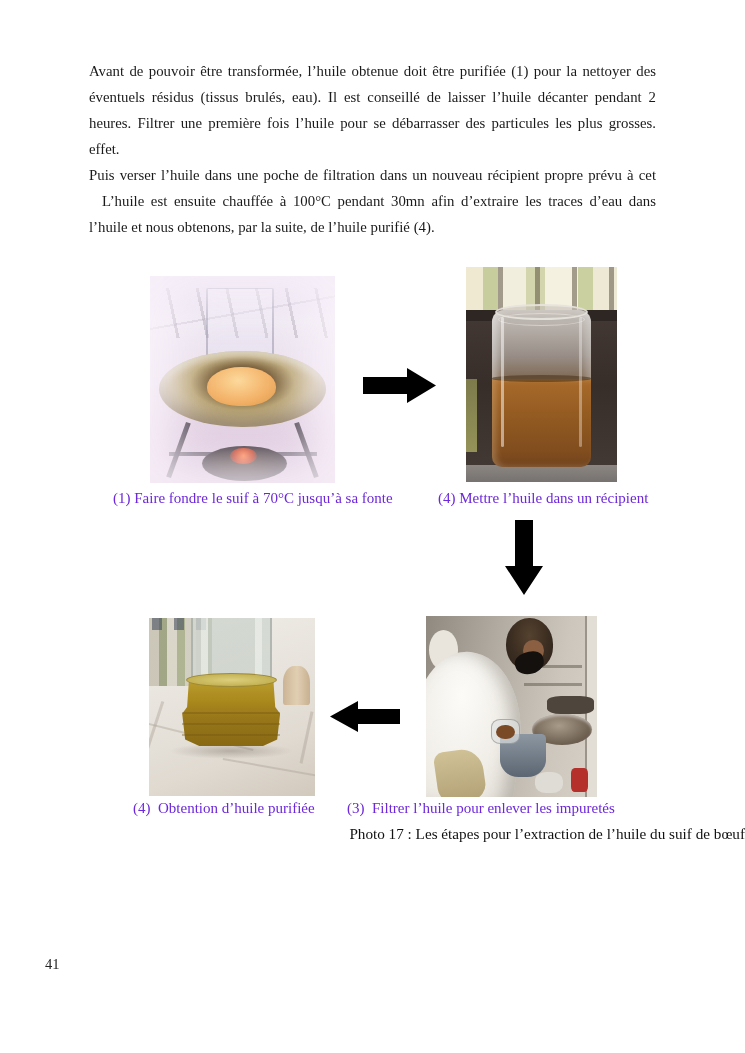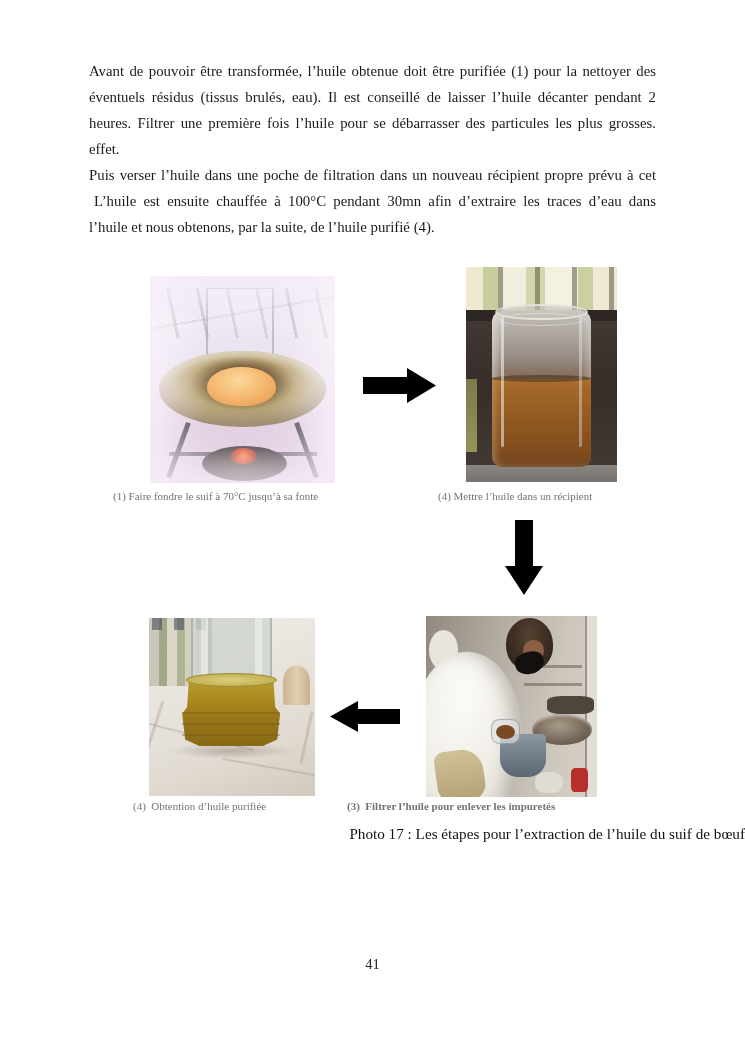--- a/index.html
+++ b/index.html
@@ -6,21 +6,21 @@
   html,body { background:#ffffff; }
   .page {
     position:relative; width:745px; height:1053px; margin:0 auto;
     background:#ffffff; overflow:hidden;
     font-family:"Liberation Serif","DejaVu Serif",serif; color:#1a1a1a;
   }
   
   .bodytext { position:absolute; left:89px; top:58px; width:567px; font-size:14.8px; }
   .tline { line-height:26px; text-align:justify; text-align-last:justify; white-space:normal; }
   .tline.lastline { text-align-last:left; }
-  .tline.indented { padding-left:5px; }
+  .tline.indented { padding-left:5px;margin-left:8px; }
   
   .photo { position:absolute; overflow:hidden; }
   .photo > div { position:absolute; }
   
   .photo1 { left:150px; top:276px; width:185px; height:207px;
     background:linear-gradient(180deg,#e2d8ea 0%,#efe9f3 22%,#eadfec 50%,#e0cde0 78%,#d6bfd6 100%); }
   .p1-grate { left:0; top:6%; width:100%; height:24%;
     background:repeating-linear-gradient(78deg,transparent 0 26px,rgba(70,62,78,.38) 26px 29px),
                repeating-linear-gradient(-10deg,transparent 0 40px,rgba(70,62,78,.22) 40px 42px); opacity:.6; }
   .p1-beaker { left:30%; top:6%; width:37%; height:39%;
@@ -122,29 +122,29 @@
     border:1px solid rgba(120,100,30,.5); }
   .p4-shadow { left:12%; top:70%; width:75%; height:9%; border-radius:50%;
     background:radial-gradient(ellipse,rgba(118,108,98,.4) 0%,transparent 70%); }
   
   .arrow { position:absolute; }
   .arrow svg { display:block; width:100%; height:100%; }
   .arrow-right { left:363px; top:368px; width:73px; height:35px; }
   .arrow-down  { left:505px; top:520px; width:38px; height:75px; }
   .arrow-left  { left:330px; top:701px; width:70px; height:31px; }
   
-  .caption { position:absolute; font-size:11px; white-space:pre; color:#737373; }
+  .caption { position:absolute; font-size:15px; white-space:pre; color:#6d28d9; }
   .cap1 { left:113px; top:490px; }
   .cap2 { left:438px; top:490px; }
   .cap4 { left:133px; top:800px; }
-  .cap3 { left:347px; top:800px;font-weight:bold; }
+  .cap3 { left:347px; top:800px; }
   .figcaption { position:absolute; left:0; top:825px; width:100%; text-align:right;
     font-size:15.2px; color:#111; }
-  .pagenum { position:absolute; left:0; top:956px; width:100%; text-align:center;
-    font-size:14.5px; color:#222; }
+  .pagenum { position:absolute; left:0; top:956px; width:100%; 
+    font-size:14.5px; color:#222;padding-left:45px; }
 </style>
 </head>
 <body>
 
 <div class="page">
 
   <div class="bodytext">
     <div class="tline">Avant de pouvoir être transformée, l’huile obtenue doit être purifiée (1) pour la nettoyer des</div>
     <div class="tline">éventuels résidus (tissus brulés, eau). Il est conseillé de laisser l’huile décanter pendant 2</div>
     <div class="tline">heures. Filtrer une première fois l’huile pour se débarrasser des particules les plus grosses.</div>

